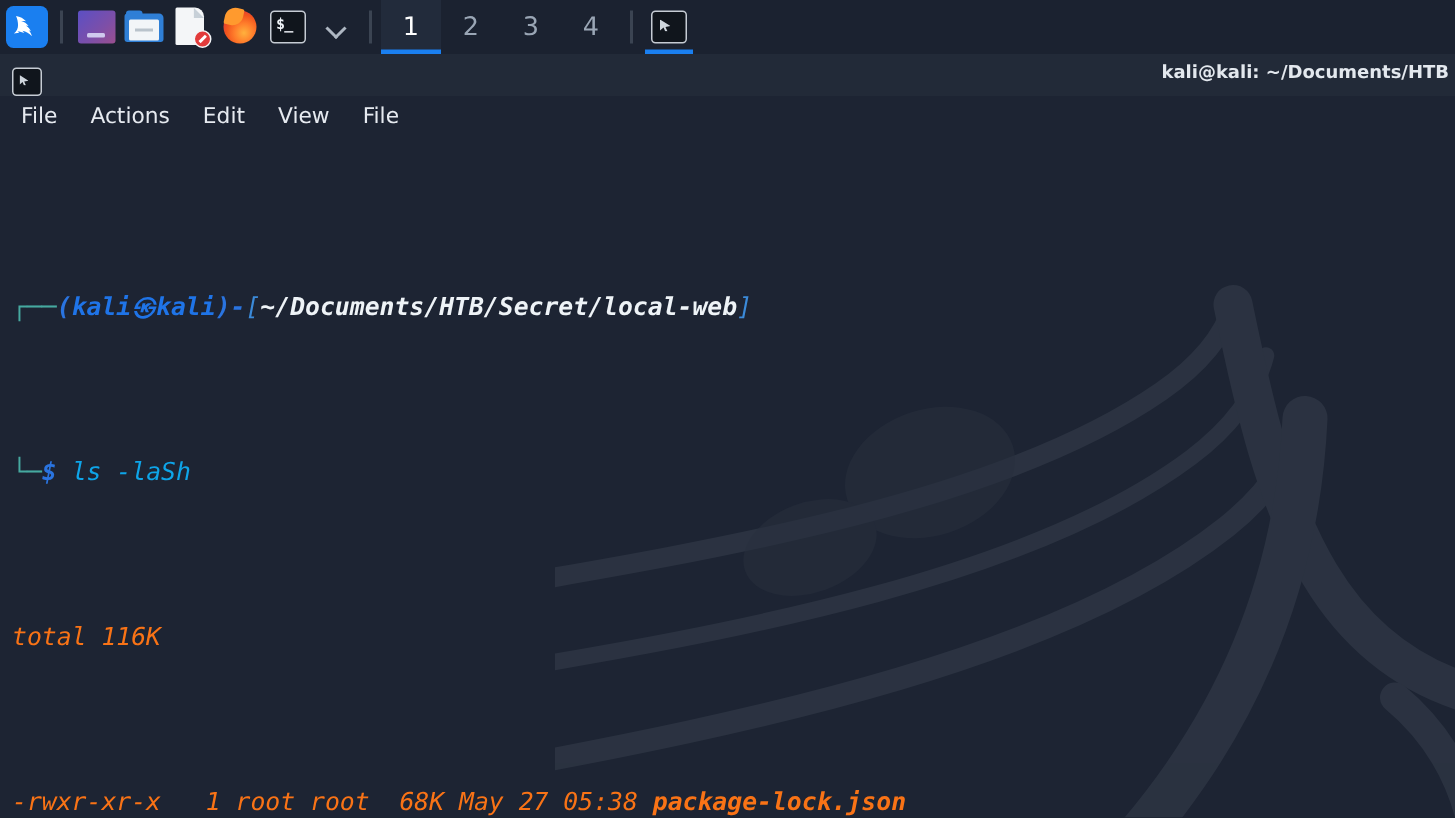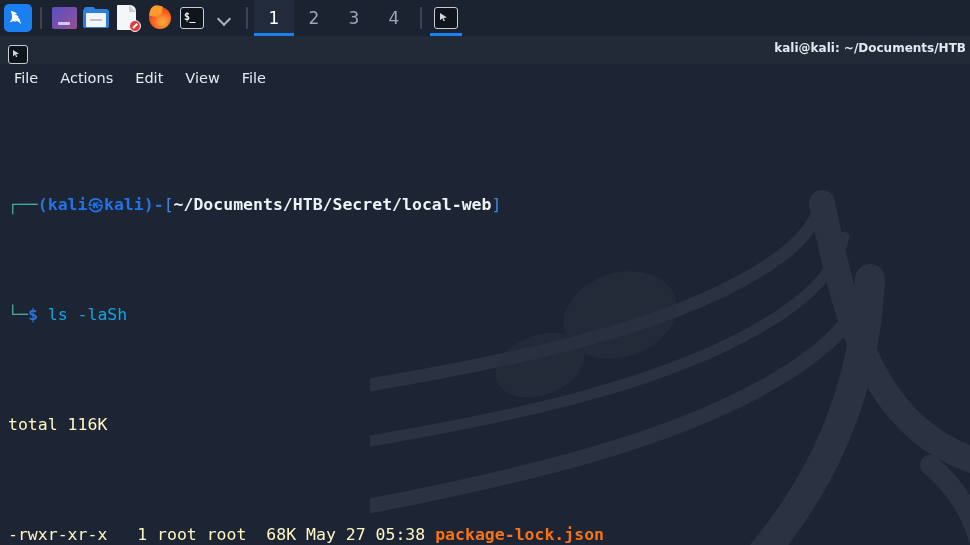--- a/index.html
+++ b/index.html
@@ -168,22 +168,22 @@
     position:absolute; right:-40px; bottom:-140px;
     width:640px; height:620px; opacity:0.5;
     pointer-events:none;
   }
   .lines {
     position:relative; z-index:2;
     font: 400 16.5px/22px "DejaVu Sans Mono", monospace;
     color: #cfd6de;
     white-space: pre;
   }
-  .row { height:22px; }
-  .c-white  { color:#fef9c3; }
+  .row { height:22px;font-style:italic; }
+  .c-white  { color:#f97316; }
   .c-blue   { color:#1f74e8; font-weight:700; }
   .c-green  { color:#f97316; font-weight:700; }
   .c-prompt-blue { color:#2a74e0; font-weight:700; }
   .c-brkt   { color:#3b8ad9; }
   .c-path   { color:#eef3f7; font-weight:700; }
   .c-dollar { color:#2a74e0; font-weight:700; }
   .c-cmd    { color:#0ea5e9; }
   .pbox     { color:#46a9a0; }
 </style>
 </head>

